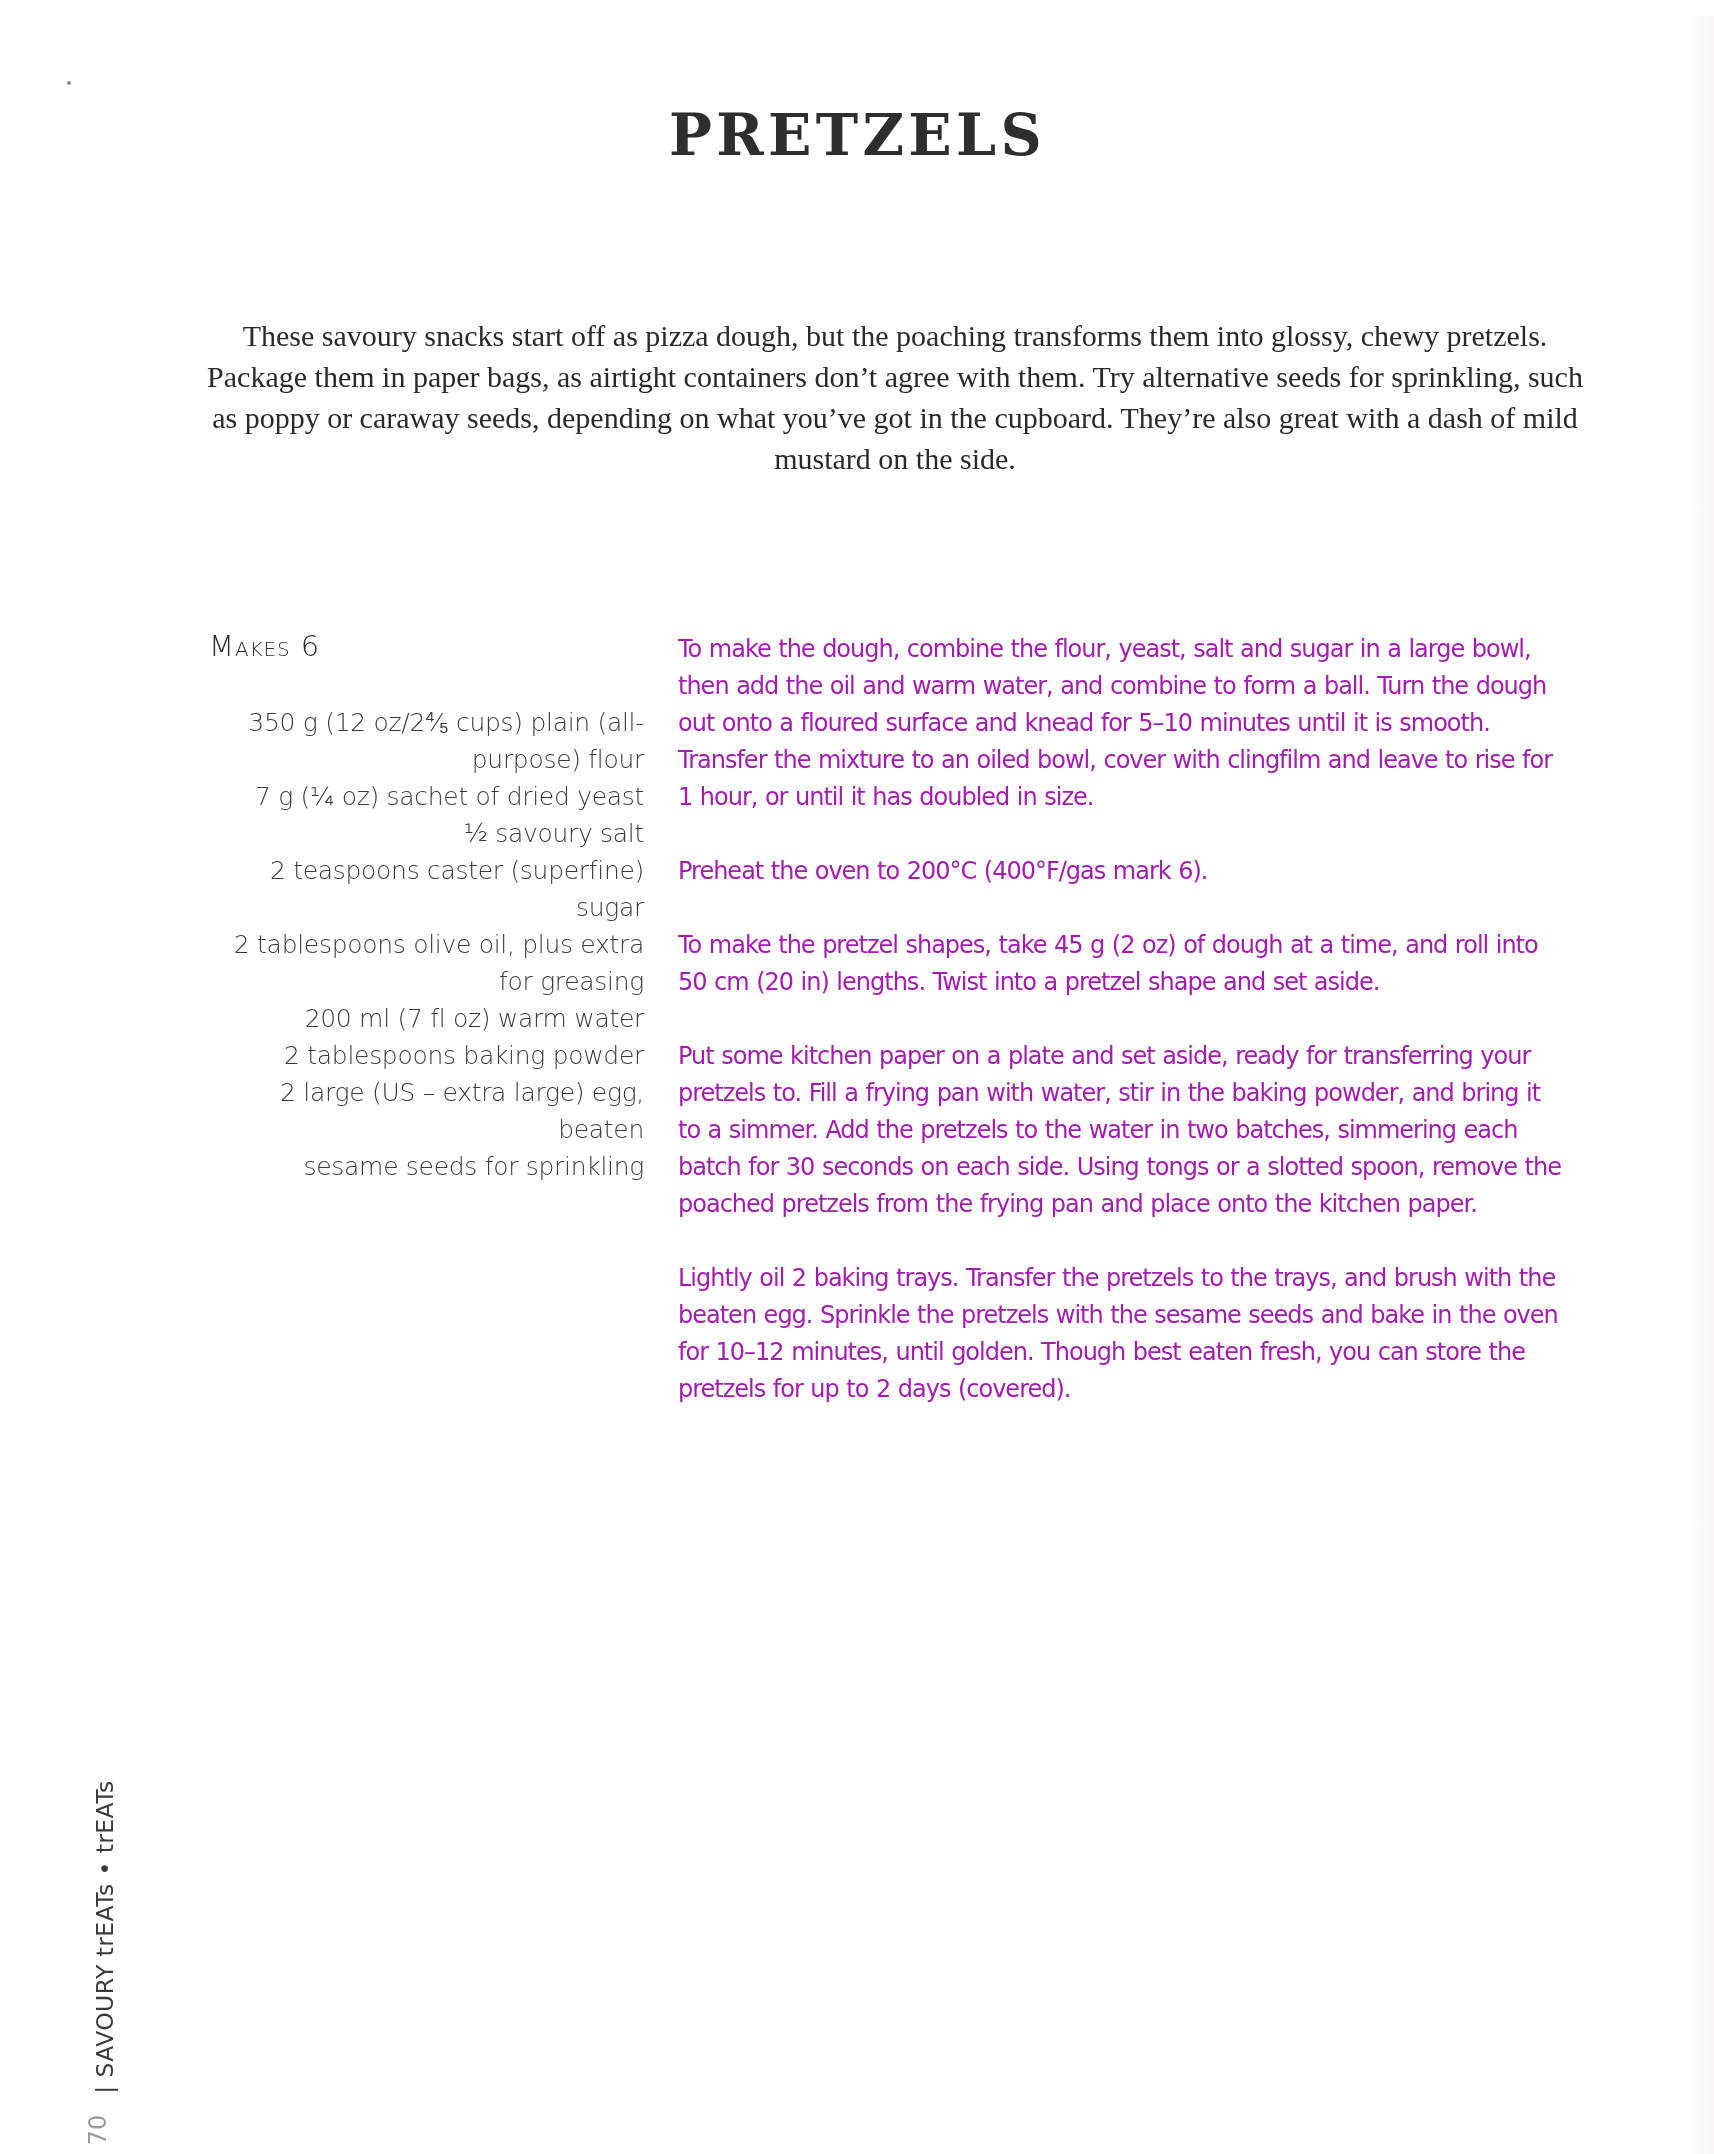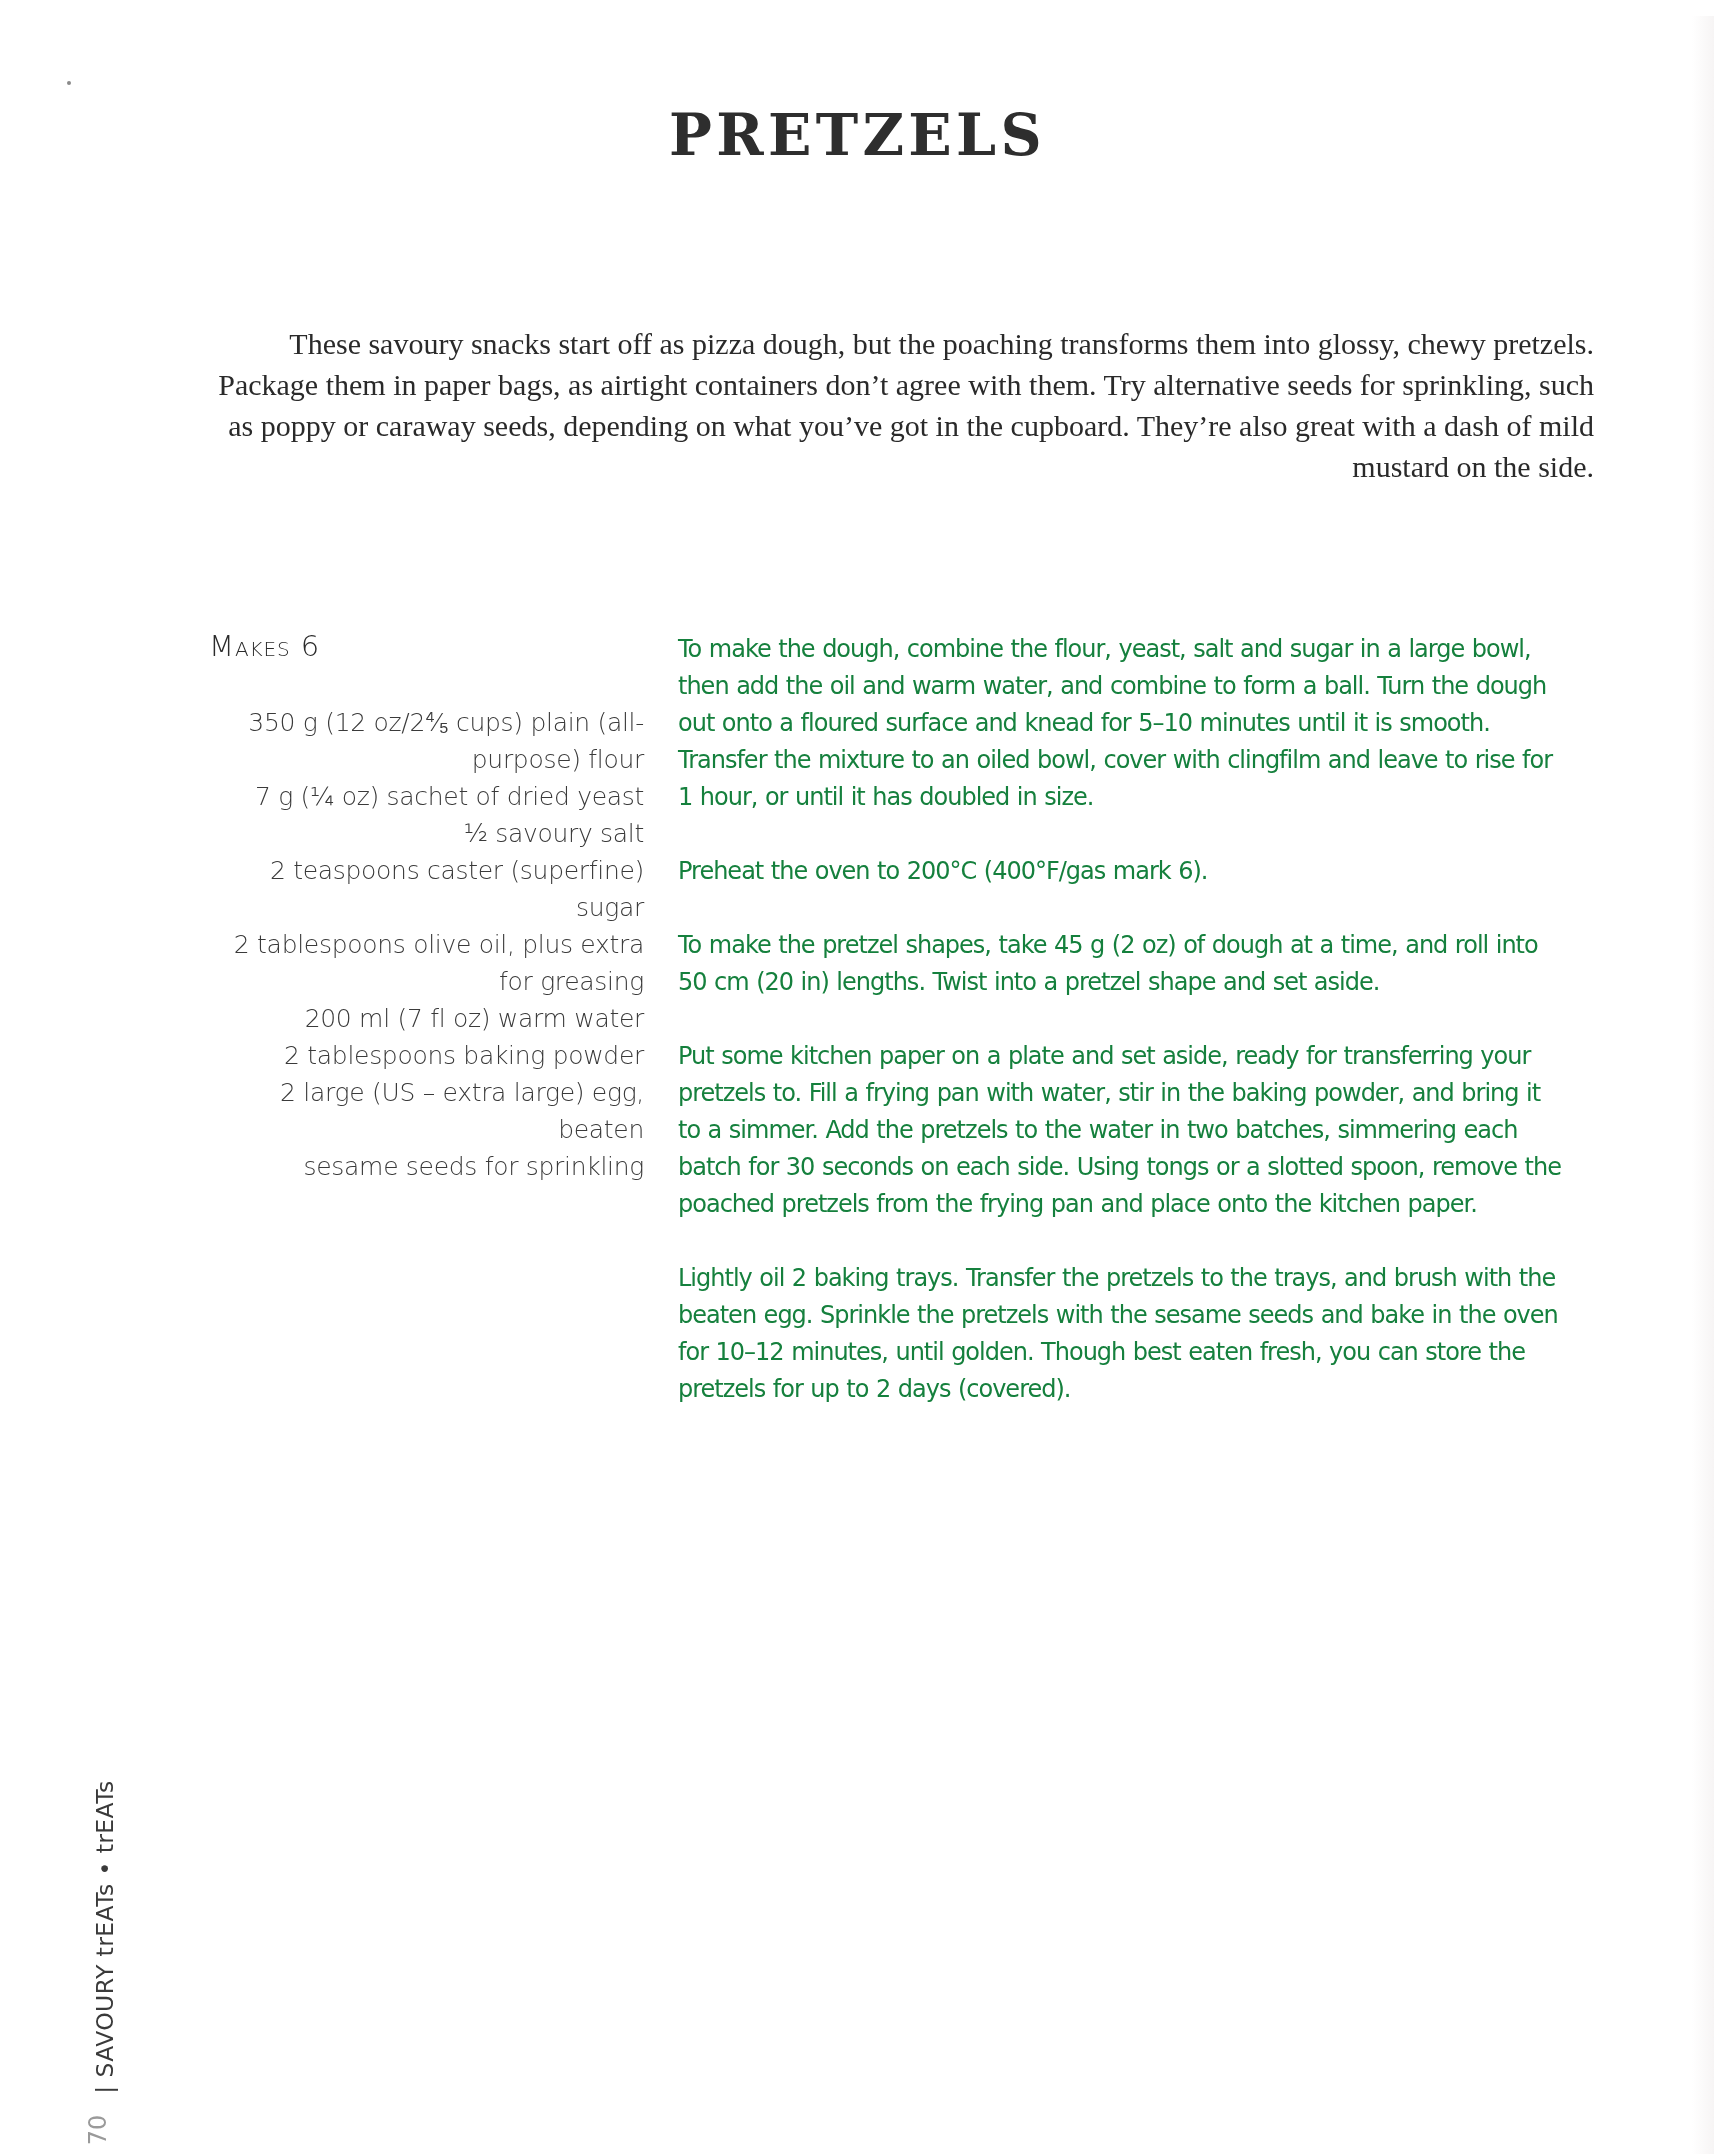--- a/index.html
+++ b/index.html
@@ -39,26 +39,26 @@
       font-size: 57px;
       letter-spacing: 4.3px;
       color: #2e2e2e;
       margin: 0;
     }
     .intro {
       position: absolute;
       left: 200px;
       width: 1382px;
       top: 295px;
-      text-align: right;
+      text-align: center;
       font-family: "Liberation Serif", serif;
       font-size: 30px;
       line-height: 41px;
       color: #2a2a2a;
-      margin: 12px;
+      margin: 4px;
     }
     .ingredients {
       position: absolute;
       left: 209px;
       top: 613px;
       width: 435px;
       font-family: "DejaVu Sans", sans-serif;
       font-weight: 300;
     }
     .makes {
@@ -84,21 +84,21 @@
       text-align: right;
     }
     .method {
       position: absolute;
       left: 678px;
       top: 615px;
       width: 886px;
       font-family: "DejaVu Sans", sans-serif;
       font-size: 24px;
       line-height: 37px;
-      color: #15803d;
+      color: #a21caf;
       letter-spacing: -1px;
       word-spacing: 0.9px;
     }
     .method p {
       margin: 0 0 37px 0;
     }
     .running-head {
       position: absolute;
       left: 61px;
       top: 1738px;

